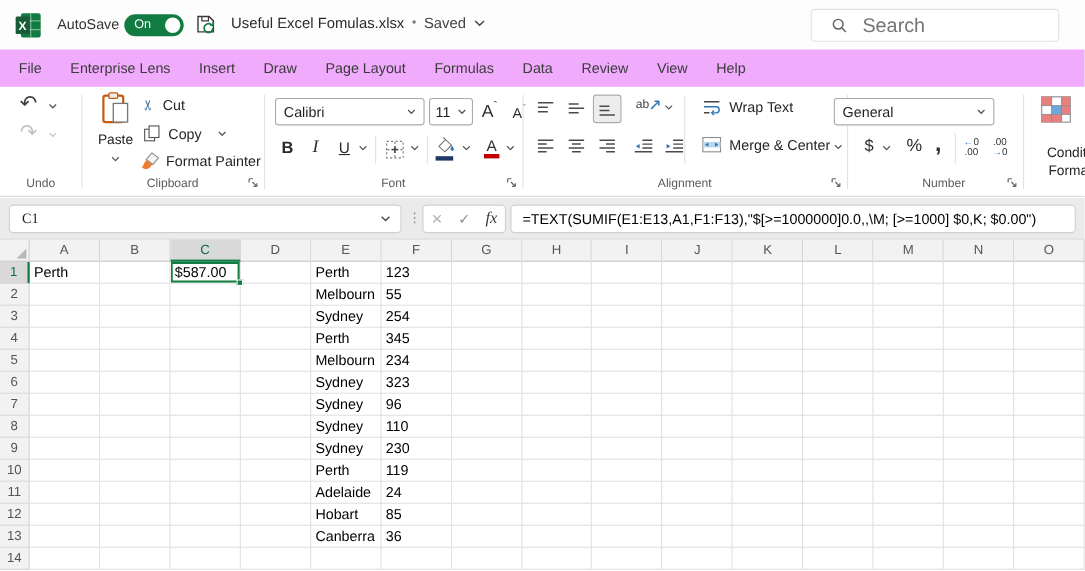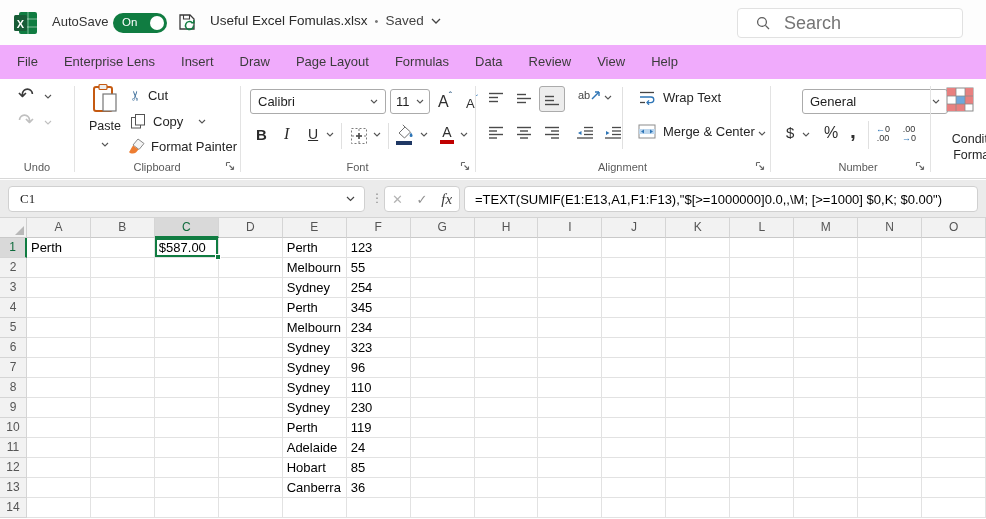--- a/index.html
+++ b/index.html
@@ -315,21 +315,21 @@
   <svg class="abs" style="left:758px;top:52px;" width="8" height="5" viewBox="0 0 8 5">
       <path d="M1 1l3 3 3-3" fill="none" stroke="#555" stroke-width="1.1"></path>
     </svg>
   <div class="glabel" style="left:475px;width:295px;">Alignment</div>
   <svg class="launcher" style="left:755px;top:82px;" width="10" height="10" viewBox="0 0 10 10">
     <path d="M1.5 1.5h3.5M1.5 1.5v3.5" fill="none" stroke="#666" stroke-width="1.1"></path>
       <path d="M4.5 4.5l4 4M8.5 8.5v-3M8.5 8.5h-3" fill="none" stroke="#666" stroke-width="1.1"></path>
   </svg>
   <div class="vsep" style="left:770px;"></div>
 
-  <div class="combo" style="left:802px;top:10px;width:146px;">
+  <div class="combo" style="left:758px;top:10px;width:146px;">
     <span>General</span>
     <svg width="8" height="5" viewBox="0 0 8 5">
         <path d="M1 1l3 3 3-3" fill="none" stroke="#555" stroke-width="1.1"></path>
       </svg>
   </div>
   <div class="abs rbtn" style="left:786px;top:45px;font-size:15px;color:#2f2f2f;">$</div>
   <svg class="abs" style="left:802px;top:53px;" width="8" height="5" viewBox="0 0 8 5">
       <path d="M1 1l3 3 3-3" fill="none" stroke="#555" stroke-width="1.1"></path>
     </svg>
   <div class="abs rbtn" style="left:824px;top:45px;font-size:16px;color:#2f2f2f;">%</div>

